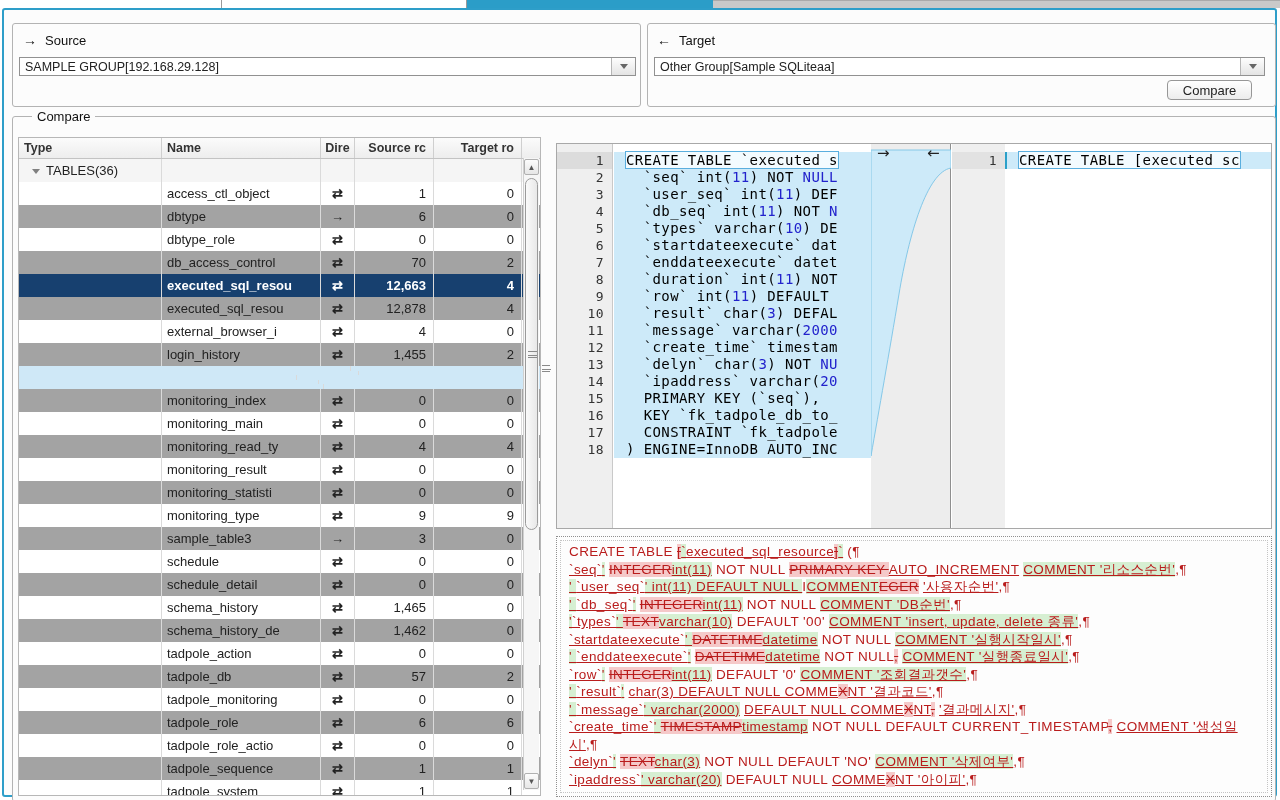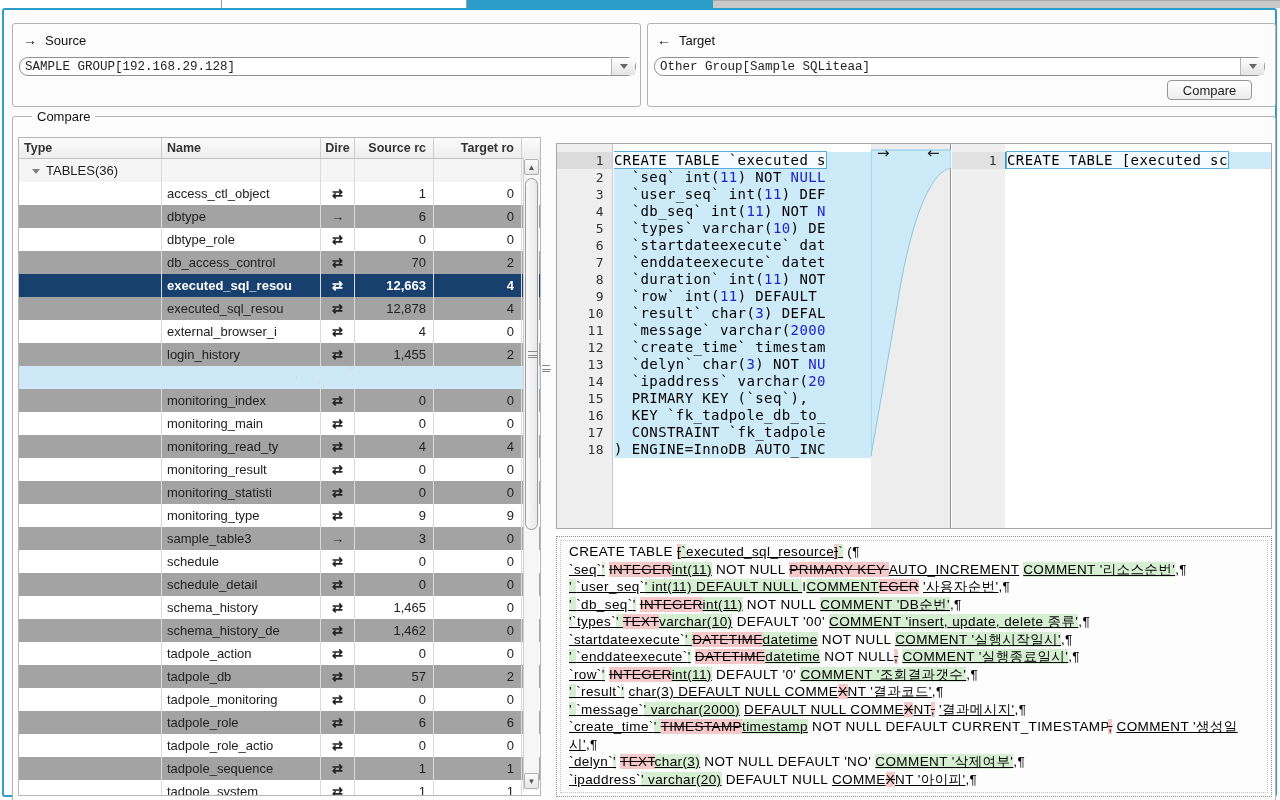--- a/index.html
+++ b/index.html
@@ -17,21 +17,21 @@
 
   
   #frame { position:absolute; left:2px; top:8px; width:1275px; height:789px; border:2px solid #2e9ec9; border-radius:3px; background:#fcfcfc; }
 
   .groupbox { position:absolute; border:1px solid #b3b3b3; border-radius:3px; background:#fcfcfc; }
   #src-box { left:8px; top:13px; width:629px; height:84px; }
   #tgt-box { left:643px; top:13px; width:629px; height:84px; }
   .pane-label { position:absolute; font-size:13px; color:#111; }
   .pane-arrow { font-size:14px; font-weight:bold; margin-right:8px; }
 
-  .combo { position:absolute; height:19px; background:#fff; border:1px solid #919191; border-radius:9px; display:flex; align-items:center;font-family:Liberation Mono, monospace; }
+  .combo { position:absolute; height:19px; background:#fff; border:1px solid #919191; border-radius:0; display:flex; align-items:center; }
   .combo-text { flex:1; font-size:12.5px; color:#222; padding-left:5px; white-space:nowrap; overflow:hidden; }
   .combo-btn { width:24px; height:17px; border-left:1px solid #b5b5b5; background:linear-gradient(#fdfdfd,#e4e4e4); display:flex; align-items:center; justify-content:center; }
   .combo-caret { width:0; height:0; border-left:4px solid transparent; border-right:4px solid transparent; border-top:5px solid #666; }
 
   #compare-btn { position:absolute; left:1163px; top:70px; width:85px; height:20px; font-size:13px; color:#222; background:linear-gradient(#ffffff,#ececec); border:1px solid #979797; border-radius:4px; font-family:"Liberation Sans",sans-serif; }
 
   #cmp-box { left:8px; top:106px; width:1264px; height:686px; }
   #cmp-legend { position:absolute; left:28px; top:99px; background:#fcfcfc; padding:0 5px; font-size:13px; color:#111; z-index:3; }
 
   
@@ -65,40 +65,40 @@
   #sash { position:absolute; left:538px; top:352px; width:8px; height:14px; }
   #sash .grip { left:0; top:3px; width:8px; }
 
   
   #editor { position:absolute; left:552px; top:133px; width:716px; height:386px; border:1px solid #a8a8a8; background:#fff; overflow:hidden;
             font-family:"DejaVu Sans Mono","Liberation Mono",monospace; font-size:14px; line-height:17px; letter-spacing:0.4px; }
   #lgutter { position:absolute; left:0; top:0; width:56px; height:384px; background:#efefef; border-right:1px solid #c9c9c9; padding-top:8px; }
   .lnum { height:17px; text-align:right; padding-right:8px; font-size:13px; color:#333; }
   .lnum.cur { background:#dcdcdc; }
   #lcode { position:absolute; left:57px; top:0; width:257px; height:384px; padding-top:8px; overflow:hidden; }
-  .cline { height:17px; white-space:pre; padding-left:0; }
+  .cline { height:17px; white-space:pre; padding-left:12px; }
   .cline.blk { background:#cdeaf9; }
   .c-num { color:#2222cc; }
   .c-kw { color:#2222cc; }
   .curfr { background:#f3fbff; outline:1px solid #5aaede; }
 
   #cgutter { position:absolute; left:314px; top:0; width:80px; height:384px; background:#ededed; border-right:1px solid #8f8f8f; }
   .garrow { position:absolute; top:1px; font-size:15px; color:#222; font-family:"DejaVu Sans",sans-serif; }
   #garrow-r { left:6px; }
   #garrow-l { right:10px; }
 
   #rgutter { position:absolute; left:395px; top:0; width:53px; height:384px; background:#efefef; padding-top:8px; }
   #rgutter .lnum.cur { background:#e2e2e2; }
   #rcode { position:absolute; left:448px; top:0; width:266px; height:384px; padding-top:8px; overflow:hidden; background:#fff; }
   #rcode .cline.blk { border-left:2px solid #2aa0c9; }
 
   
   #diffp { position:absolute; left:552px; top:526px; width:716px; height:261px; border:1px dotted #8f8f8f; background:#fdfdfd; }
   #diffp-inner { position:absolute; left:3px; top:3px; right:3px; bottom:3px; border:1px dotted #c4c4c4; padding:2px 8px; overflow:hidden;
-                 font-size:13.5px; letter-spacing:0.4px; line-height:17.5px; color:#000000; }
+                 font-size:13.5px; letter-spacing:0.4px; line-height:17.5px; color:#b91c1c; }
   .dline { margin:0; }
   .del { background:#f5c9c9; text-decoration:line-through; }
   .ins { background:#d6efd2; text-decoration:underline; }
   .chg { text-decoration:underline; }
 </style>
 </head>
 <body>
 
 <div id="page">
 

